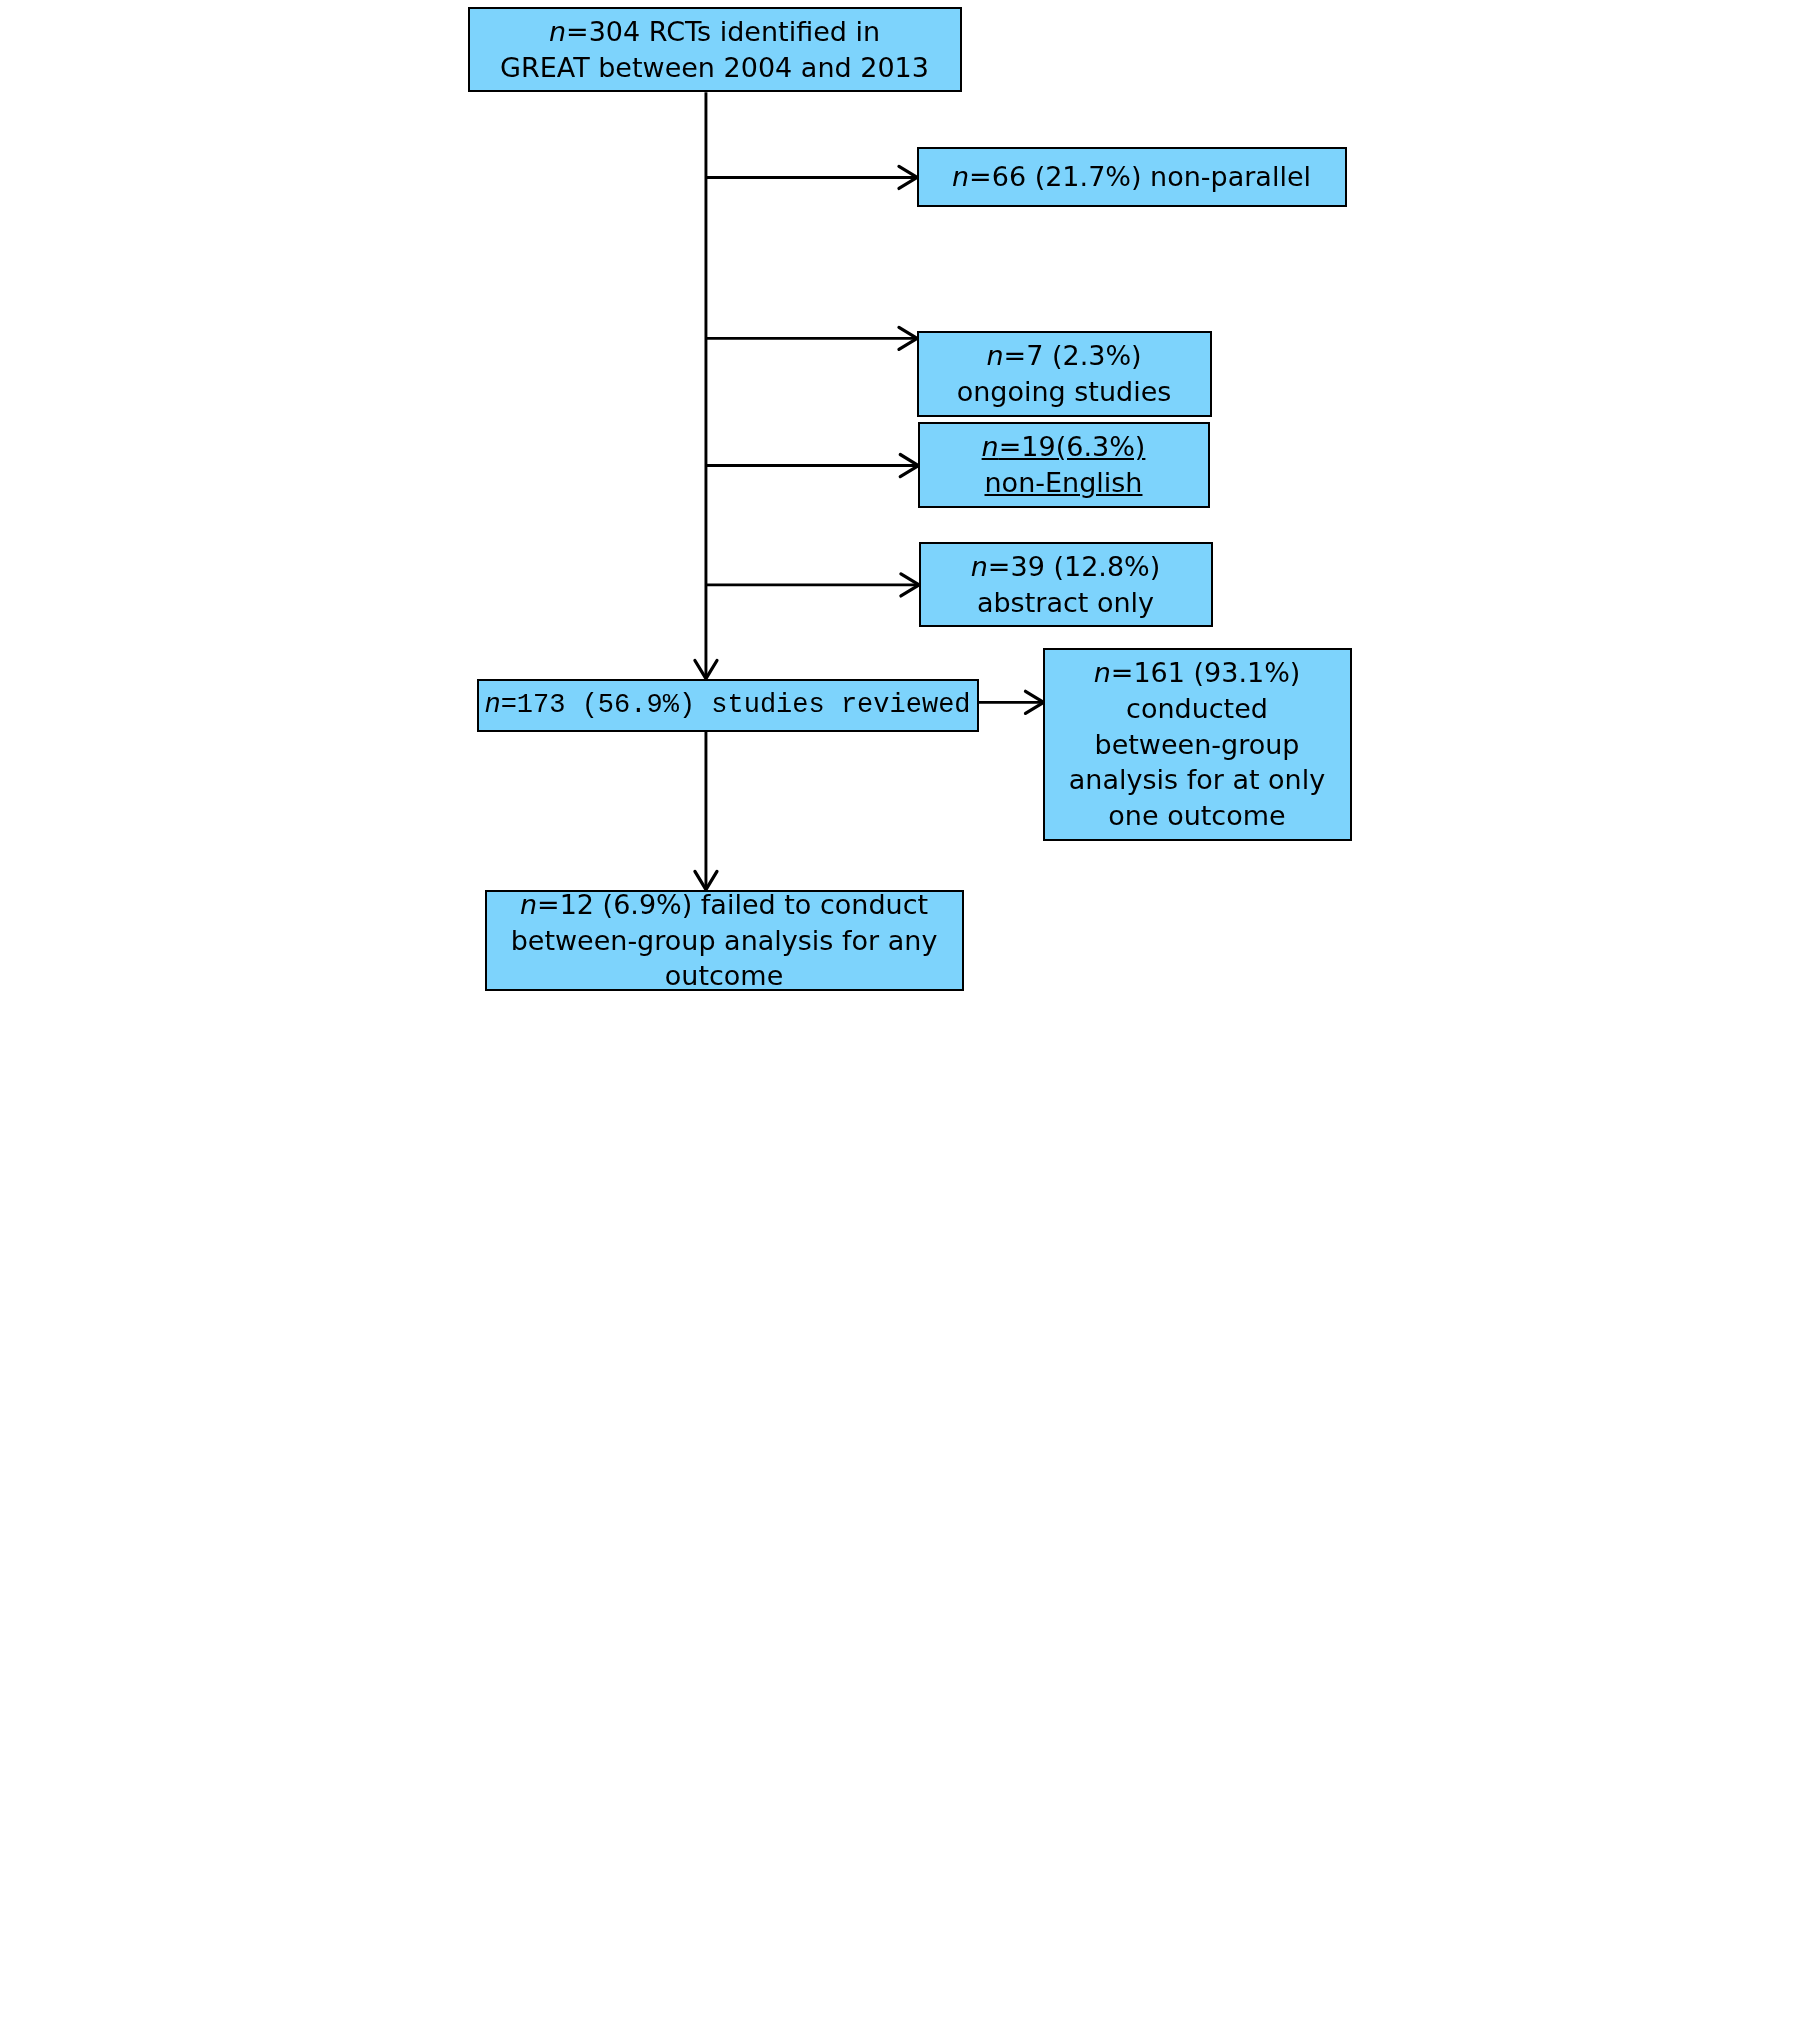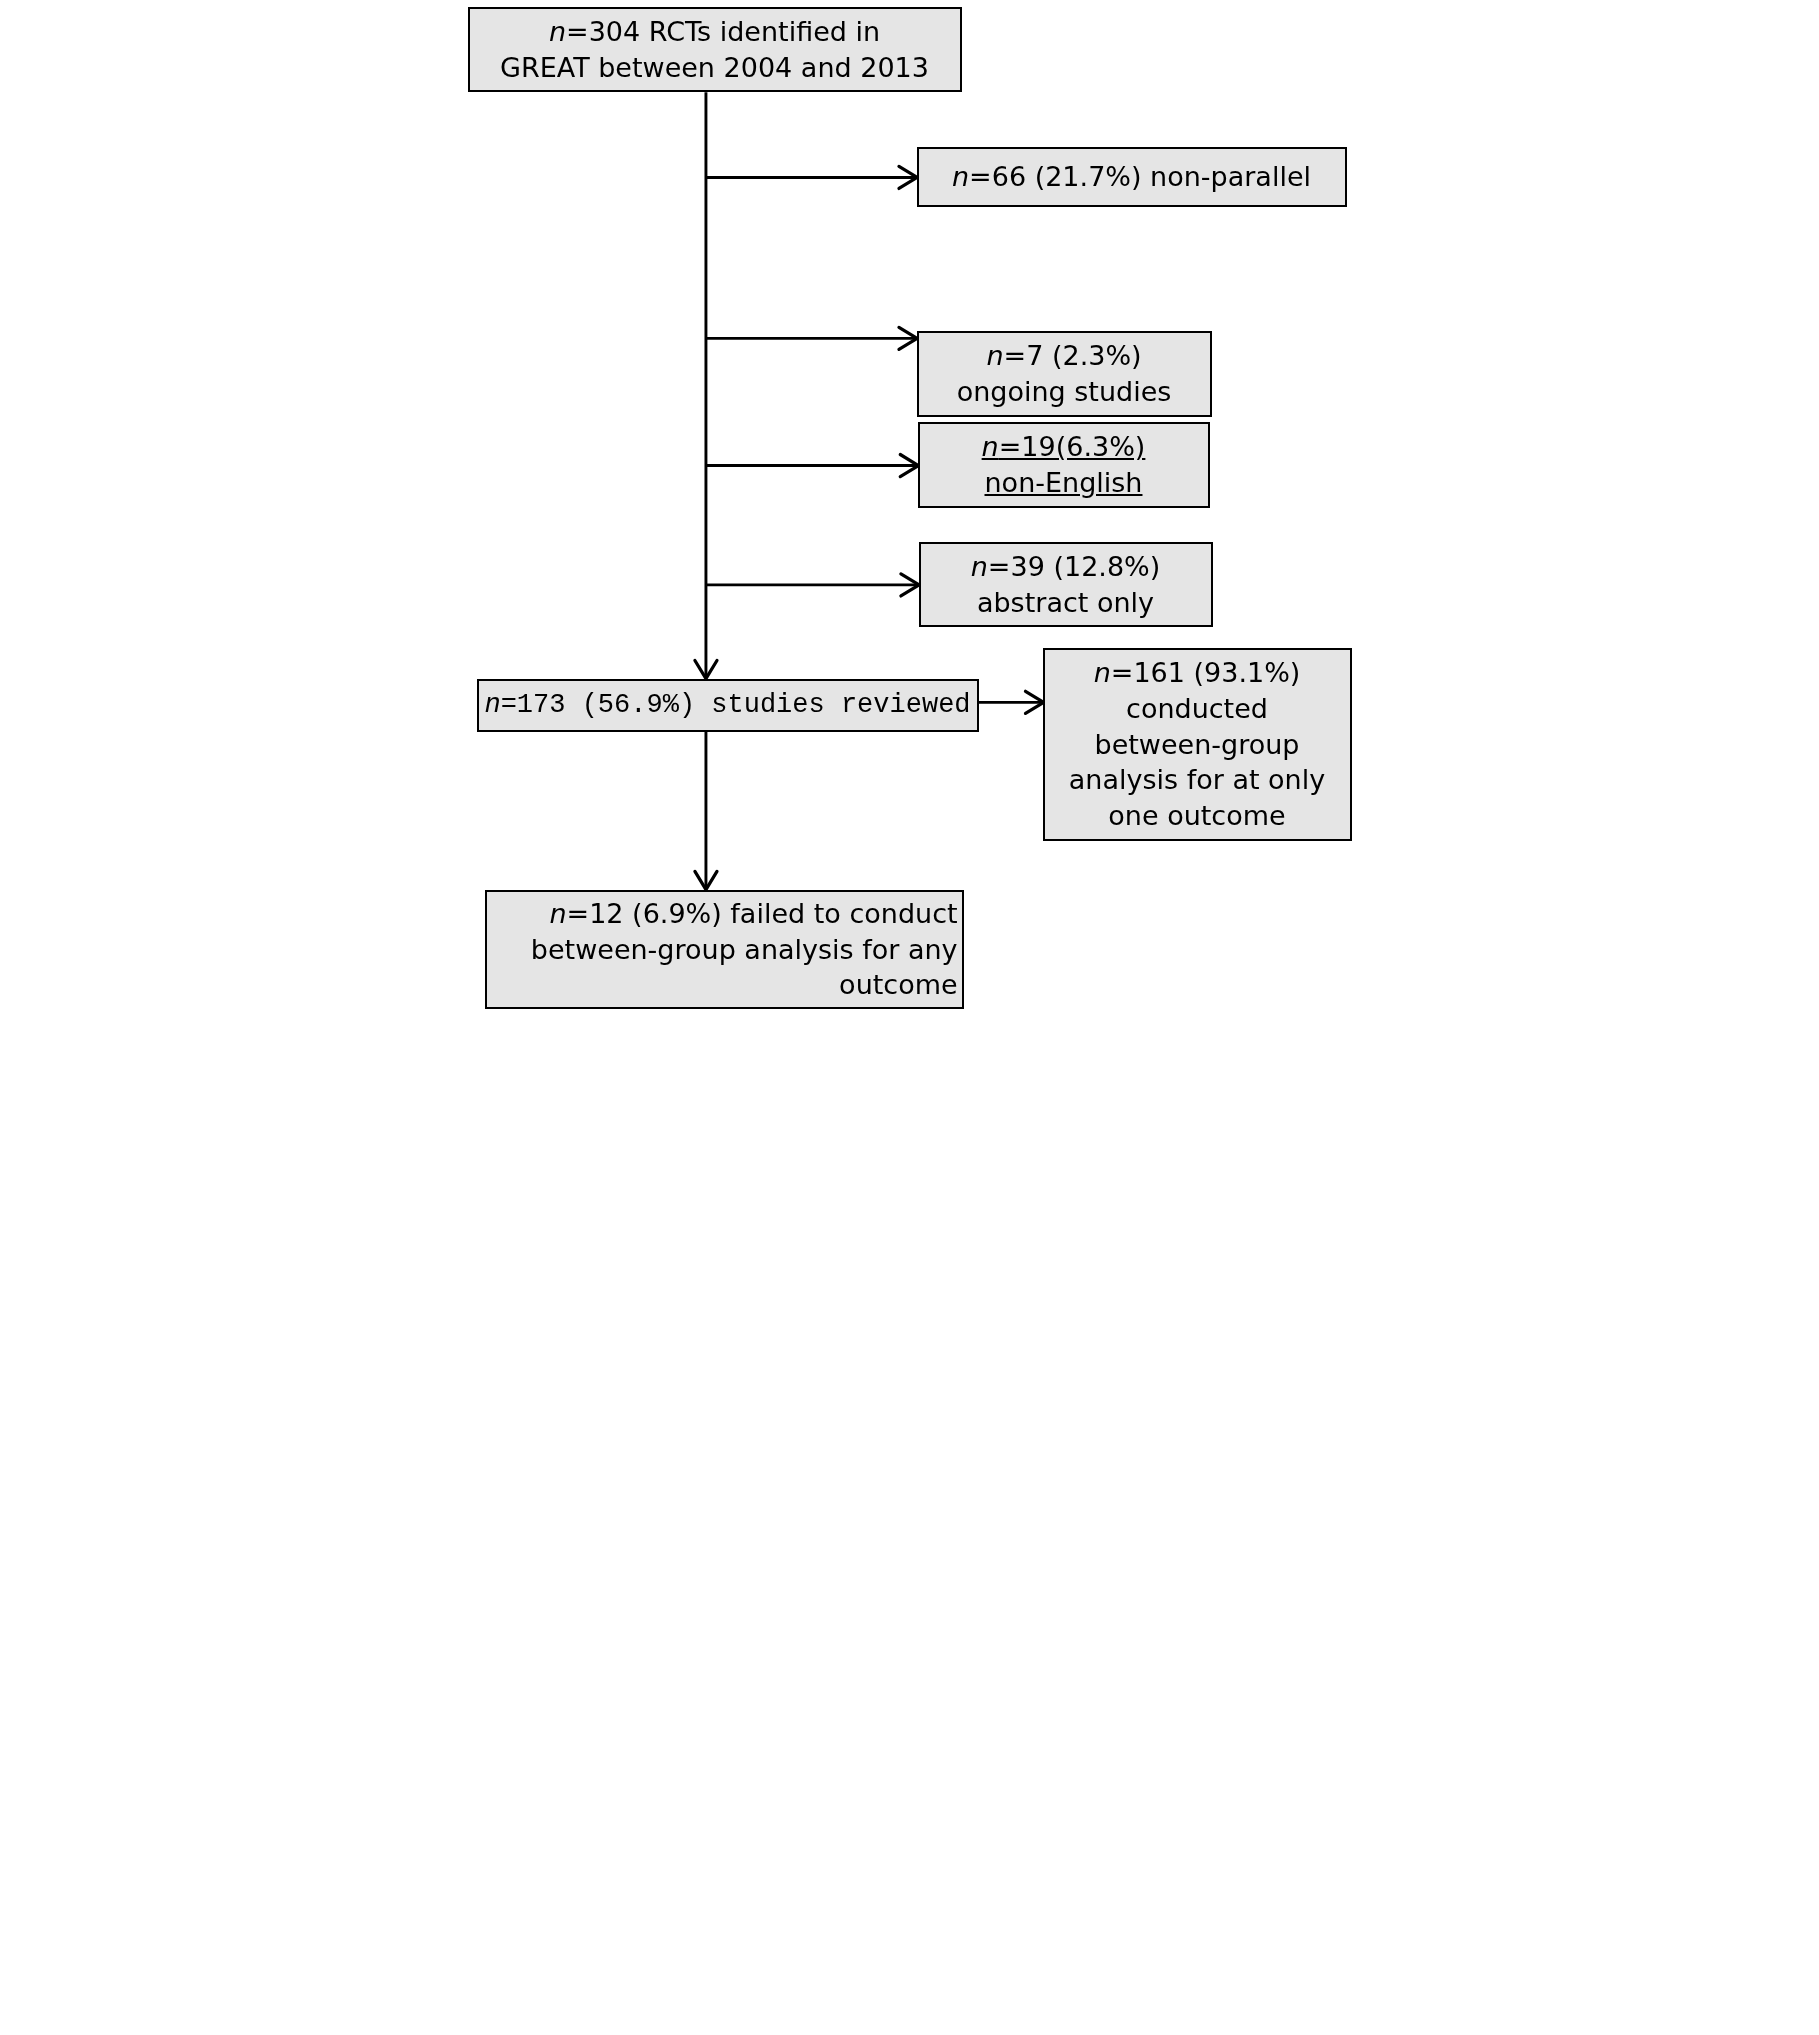--- a/index.html
+++ b/index.html
@@ -21,42 +21,42 @@
     position: absolute;
     left: 0;
     top: 0;
     width: 910px;
     height: 1018px;
   }
   .box {
     position: absolute;
     box-sizing: border-box;
     border: 2.6px solid #000000;
-    background: #e5e5e5;
+    background: #7dd3fc;
     display: flex;
     flex-direction: column;
     justify-content: center;
     align-items: center;
     text-align: center;
     font-size: 27px;
     line-height: 1.32;
     color: #000000;
     padding: 1.3px 3.9px;
   }
   .bline { white-space: nowrap; }
   .it { font-style: italic; }
 
   #box-identified    { left: 13px;  top: 7.1px;   width: 494px; height: 85px; }
   #box-non-parallel  { left: 462px; top: 147px;  width: 430px; height: 60px;  }
   #box-ongoing       { left: 462px; top: 295px;  width: 295px; height: 86px; margin-top: 36px; }
   #box-non-english   { left: 463px; top: 422px;  width: 292px; height: 86px; text-decoration: underline; }
   #box-abstract-only { left: 464px; top: 542px;  width: 294px; height: 85px; }
   #box-reviewed      { left: 22px;  top: 679px; width: 502px; height: 53px; font-family: Liberation Mono, monospace;  }
   #box-between-group { left: 588px; top: 648px;  width: 309px; height: 193px; }
-  #box-failed        { left: 30px;  top: 890px; width: 479px; height: 119px; align-items: flex-end; }
+  #box-failed        { left: 30px;  top: 890px; width: 479px; height: 101px; }
 
   .shaft {
     stroke: #000000;
     stroke-width: 4.5;
     fill: none;
   }
   .head {
     stroke: #000000;
     stroke-width: 5;
     fill: none;

